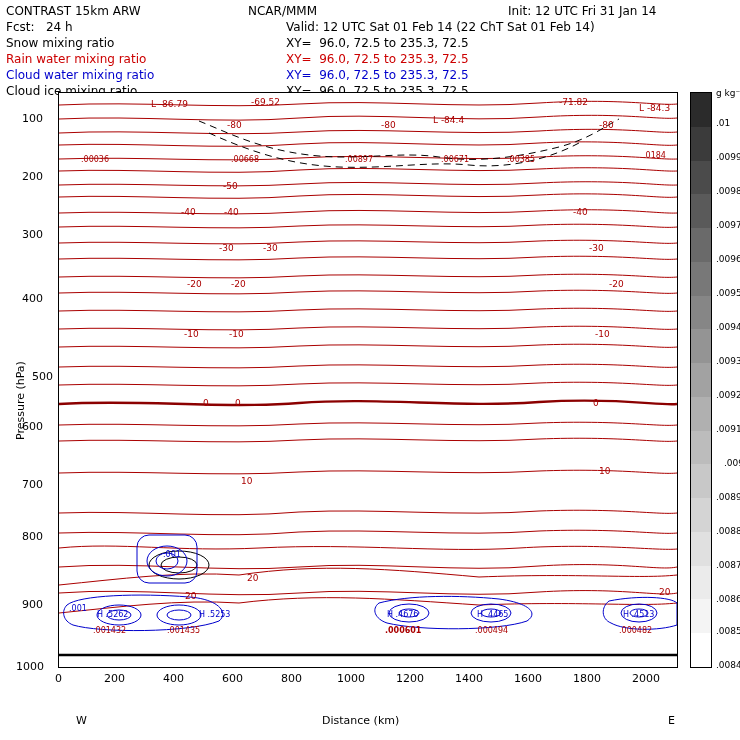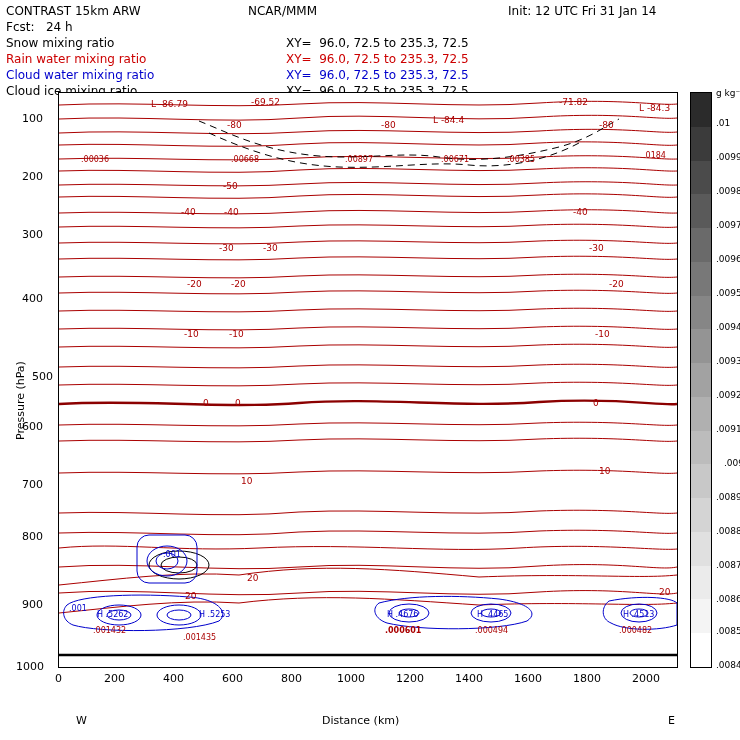--- a/index.html
+++ b/index.html
@@ -23,20 +23,21 @@
 </head>
 <body>
 
 <div id="root">
 
   <div class="txt hdr black" style="left:6px;top:4px;">CONTRAST 15km ARW</div>
   <div class="txt hdr black" style="left:248px;top:4px;">NCAR/MMM</div>
   <div class="txt hdr black" style="left:508px;top:4px;">Init: 12 UTC Fri 31 Jan 14</div>
 
   <div class="txt hdr black" style="left:6px;top:20px;text-align:right;">Fcst:   24 h</div>
+  <div class="txt hdr black" style="left:286px;top:20px;">Valid: 12 UTC Sat 01 Feb 14 (22 ChT Sat 01 Feb 14)</div>
 
   <div class="txt hdr black" style="left:6px;top:36px;">Snow mixing ratio</div>
   <div class="txt hdr black" style="left:286px;top:36px;">XY=  96.0, 72.5 to 235.3, 72.5</div>
 
   <div class="txt hdr red" style="left:6px;top:52px;">Rain water mixing ratio</div>
   <div class="txt hdr red" style="left:286px;top:52px;">XY=  96.0, 72.5 to 235.3, 72.5</div>
 
   <div class="txt hdr blue" style="left:6px;top:68px;">Cloud water mixing ratio</div>
   <div class="txt hdr blue" style="left:286px;top:68px;">XY=  96.0, 72.5 to 235.3, 72.5</div>
 
@@ -190,21 +191,21 @@
     <div class="lbl-in sz8" style="left:104px;top:457px;color:#0000cc;">.001</div>
     <div class="lbl-in sz8" style="left:10px;top:511px;color:#0000cc;">.001</div>
 
     <div class="lbl-in sz8" style="left:38px;top:517px;color:#0000cc;text-align:center;">H .5262</div>
     <div class="lbl-in sz8" style="left:106px;top:517px;color:#0000cc;padding-left:34px;">H .5253</div>
     <div class="lbl-in sz8" style="left:328px;top:517px;color:#0000cc;">H .4676</div>
     <div class="lbl-in sz8" style="left:418px;top:517px;color:#0000cc;">H .4465</div>
     <div class="lbl-in sz8" style="left:564px;top:517px;color:#0000cc;">H .4513</div>
 
     <div class="lbl-in sz8" style="left:34px;top:533px;color:#aa0000;">.001432</div>
-    <div class="lbl-in sz8" style="left:124px;top:533px;color:#aa0000;margin-top:7px;">.001435</div>
+    <div class="lbl-in sz8" style="left:108px;top:533px;color:#aa0000;">.001435</div>
     <div class="lbl-in sz8" style="left:326px;top:533px;color:#aa0000;font-weight:bold;">.000601</div>
     <div class="lbl-in sz8" style="left:416px;top:533px;color:#aa0000;">.000494</div>
     <div class="lbl-in sz8" style="left:560px;top:533px;color:#aa0000;">.000482</div>
   </div>
 
   <div class="cbar">
     <div class="cbseg" style="height:5.88%;background:#2b2b2b;"></div>
     <div class="cbseg" style="height:5.88%;background:#3b3b3b;"></div>
     <div class="cbseg" style="height:5.88%;background:#4b4b4b;"></div>
     <div class="cbseg" style="height:5.88%;background:#5a5a5a;"></div>

